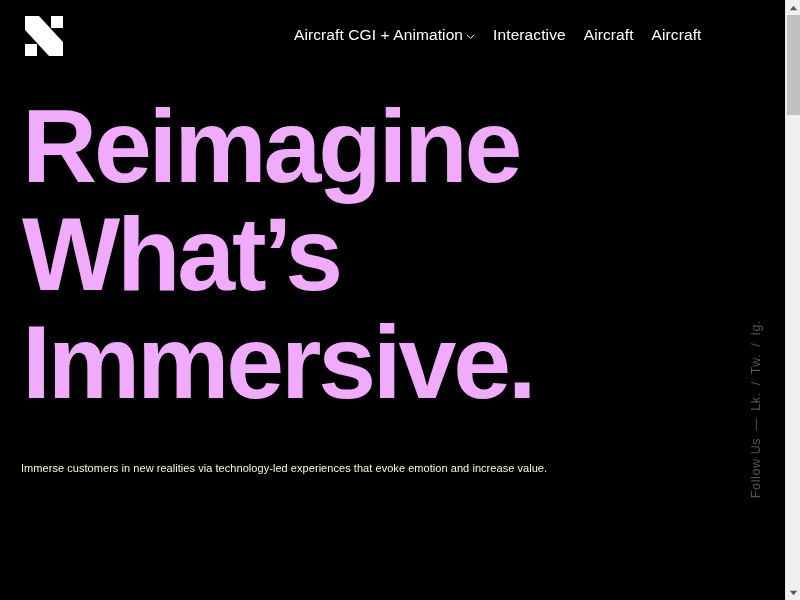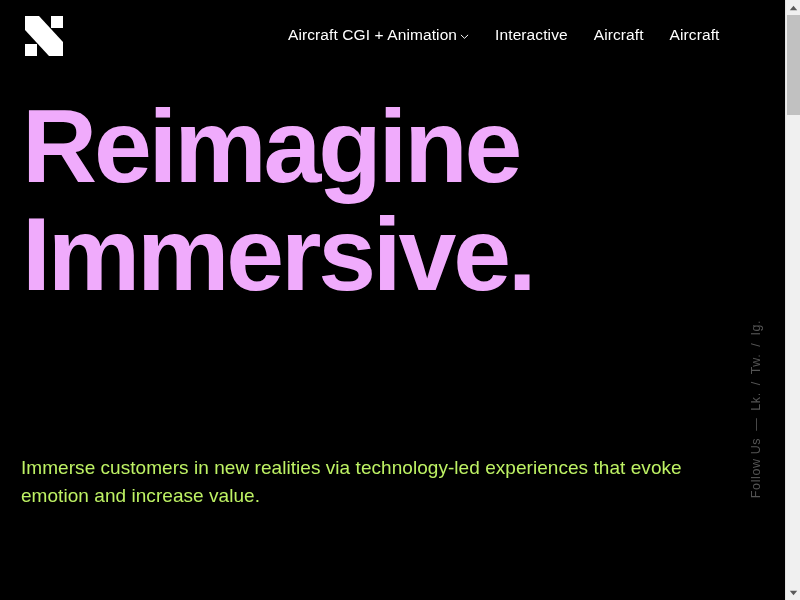--- a/index.html
+++ b/index.html
@@ -40,25 +40,25 @@
     position: absolute;
     left: 20px;
     top: 12px;
     width: 48px;
     height: 48px;
   }
   .logo-mark svg { display: block; }
 
   .main-nav {
     position: absolute;
-    left: 288px;
+    left: 294px;
     top: 25px;
     display: flex;
     align-items: center;
-    gap: 26px;
+    gap: 18px;
     white-space: nowrap;
     justify-content: center;
   }
   .nav-item {
     color: #ffffff;
     font-size: 15.5px;
     font-weight: 500;
     letter-spacing: 0.1px;
     line-height: 20px;
     text-decoration: none;
@@ -98,22 +98,22 @@
     white-space: nowrap;
   }
   .hero-heading .line { display: block; }
 
   .hero-sub {
     position: absolute;
     left: 21px;
     top: 382px;
     width: 712px;
     margin: 0;
-    color: #bef264;
-    font-size: 19px;
+    color: #fef9c3;
+    font-size: 11px;
     font-weight: 400;
     line-height: 28px;
     letter-spacing: 0.05px;
   }
 
   
   .follow-rail {
     position: absolute;
     right: 18px;
     top: 196px;
@@ -222,20 +222,21 @@
         <span>Aircraft</span>
       </a>
 
     </nav>
   </header>
 
   <section class="hero">
 
     <h1 class="hero-heading">
       <span class="line">Reimagine</span>
+      <span class="line">What’s</span>
       <span class="line">Immersive.</span>
     </h1>
 
     <p class="hero-sub">Immerse customers in new realities via technology-led experiences that evoke emotion and increase value.</p>
 
   </section>
 
   <div class="follow-rail">
     <div class="follow-inner">
       <span class="follow-label">Follow Us</span>

